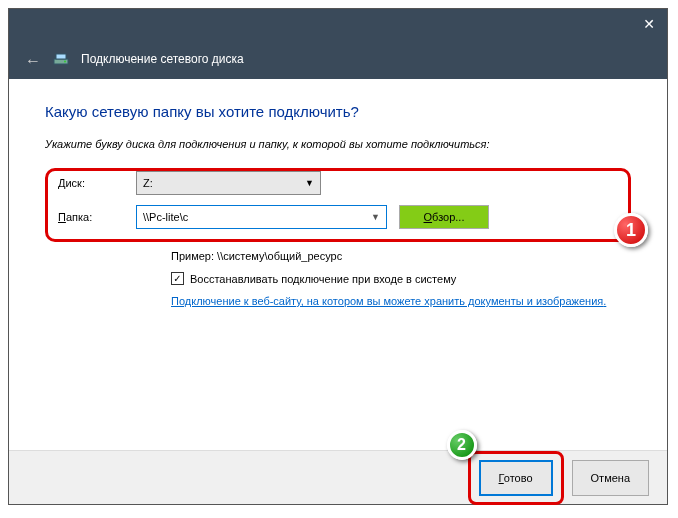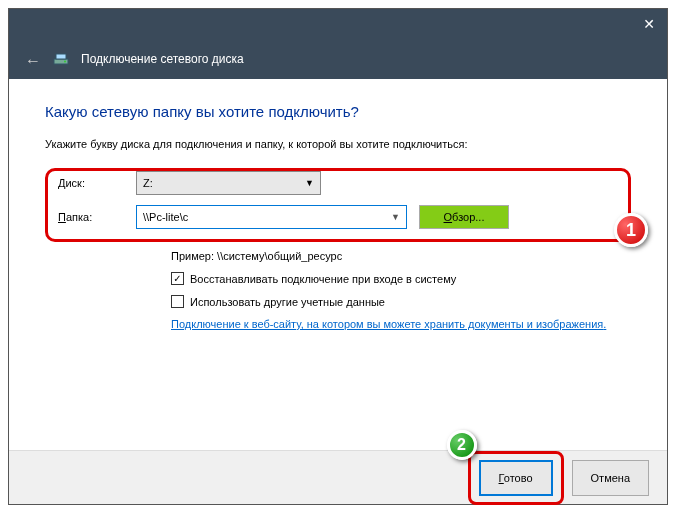--- a/index.html
+++ b/index.html
@@ -6,28 +6,28 @@
 body { background: #fff; width: 678px; height: 518px; position: relative; overflow: hidden; }
 .window { border: 1px solid #555; width: 660px; height: 497px; margin: 8px; background: #fff; position: relative; }
 .titlebar { background: #3a4a5a; height: 30px; display: flex; align-items: center; justify-content: flex-end; padding: 0 12px; }
 .close-x { color: #fff; font-size: 14px; }
 .header { background: #3a4a5a; height: 40px; display: flex; align-items: center; padding: 0 16px; gap: 12px; }
 .back-arrow { color: #ccc; font-size: 16px; }
 .drive-icon { width: 16px; height: 16px; }
 .header-title { color: #fff; font-size: 12px; }
 .content { padding: 24px 36px; }
 .heading { color: #003399; font-size: 15px; margin-bottom: 18px; }
-.instruction { font-size: 11px; margin-bottom: 18px; }
+.instruction { font-size: 11px; margin-bottom: 18px; font-style: italic; }
 .form-area { position: relative; border: 3px solid #dd0000; border-radius: 10px; padding: 0 10px; margin-bottom: 8px; }
 .row { display: flex; align-items: center; margin-bottom: 10px; }
 .row:last-child { margin-bottom: 0; }
 .label { width: 78px; font-size: 11px; }
 .underline { text-decoration: underline; }
 .drive-select { width: 185px; height: 24px; border: 1px solid #888; background: #e8e8e8; font-size: 11px; padding: 0 6px; display: flex; align-items: center; justify-content: space-between; }
-.folder-input { width: 271px; height: 24px; border: 1px solid #0078d7; font-size: 11px; padding: 0 6px; display: flex; align-items: center; justify-content: space-between; background: #fff; }
+.folder-input { width: 251px; height: 24px; border: 1px solid #0078d7; font-size: 11px; padding: 0 6px; display: flex; align-items: center; justify-content: space-between; background: #fff; }
 .folder-input .chev { color: #555; }
 .browse-btn { width: 90px; height: 24px; border: 1px solid #aaa; background: #84cc16; font-size: 11px; margin-left: 12px; }
 .marker { position: absolute; width: 34px; height: 34px; border-radius: 50%; border: 3px solid #fff; box-shadow: 2px 2px 4px rgba(0,0,0,0.5); display: flex; align-items: center; justify-content: center; color: #fff; font-weight: bold; font-size: 18px; }
 .marker-1 { background: radial-gradient(circle at 30% 30%, #ff6666, #cc0000); right: -20px; top: 42px; }
 .example { font-size: 11px; margin-left: 126px; margin-bottom: 10px; }
 .checkbox-row { display: flex; align-items: center; font-size: 11px; margin-left: 126px; margin-bottom: 10px; gap: 6px; }
 .checkbox { width: 13px; height: 13px; border: 1px solid #333; display: flex; align-items: center; justify-content: center; font-size: 10px; }
 .link { color: #0066cc; font-size: 11px; text-decoration: underline; margin-left: 126px; display: block; }
 .footer { position: absolute; bottom: 0; left: 0; right: 0; height: 54px; border-top: 1px solid #ddd; background: #f0f0f0; display: flex; align-items: center; justify-content: flex-end; padding: 0 18px; gap: 8px; }
 .btn { height: 36px; padding: 0 18px; border: 1px solid #aaa; background: #e8e8e8; font-size: 11px; }
@@ -74,24 +74,20 @@
       </div>
       <div class="marker marker-1">1</div>
     </div>
 
     <div class="example">Пример: \\систему\общий_ресурс</div>
 
     <div class="checkbox-row">
       <span class="checkbox">✓</span>
       <span>Восстанавливать подключение при входе в систему</span>
     </div>
-    <div class="checkbox-row">
-      <span class="checkbox"></span>
-      <span>Использовать другие учетные данные</span>
-    </div>
 
     <a class="link"><span>Подключение к веб-сайту, на котором вы можете хранить документы и изображения</span>.</a>
   </div>
 
   <div class="footer">
     <div class="done-wrap">
       <div class="marker marker-2">2</div>
       <button class="btn btn-primary"><span class="underline">Г</span>отово</button>
     </div>
     <button class="btn">Отмена</button>

